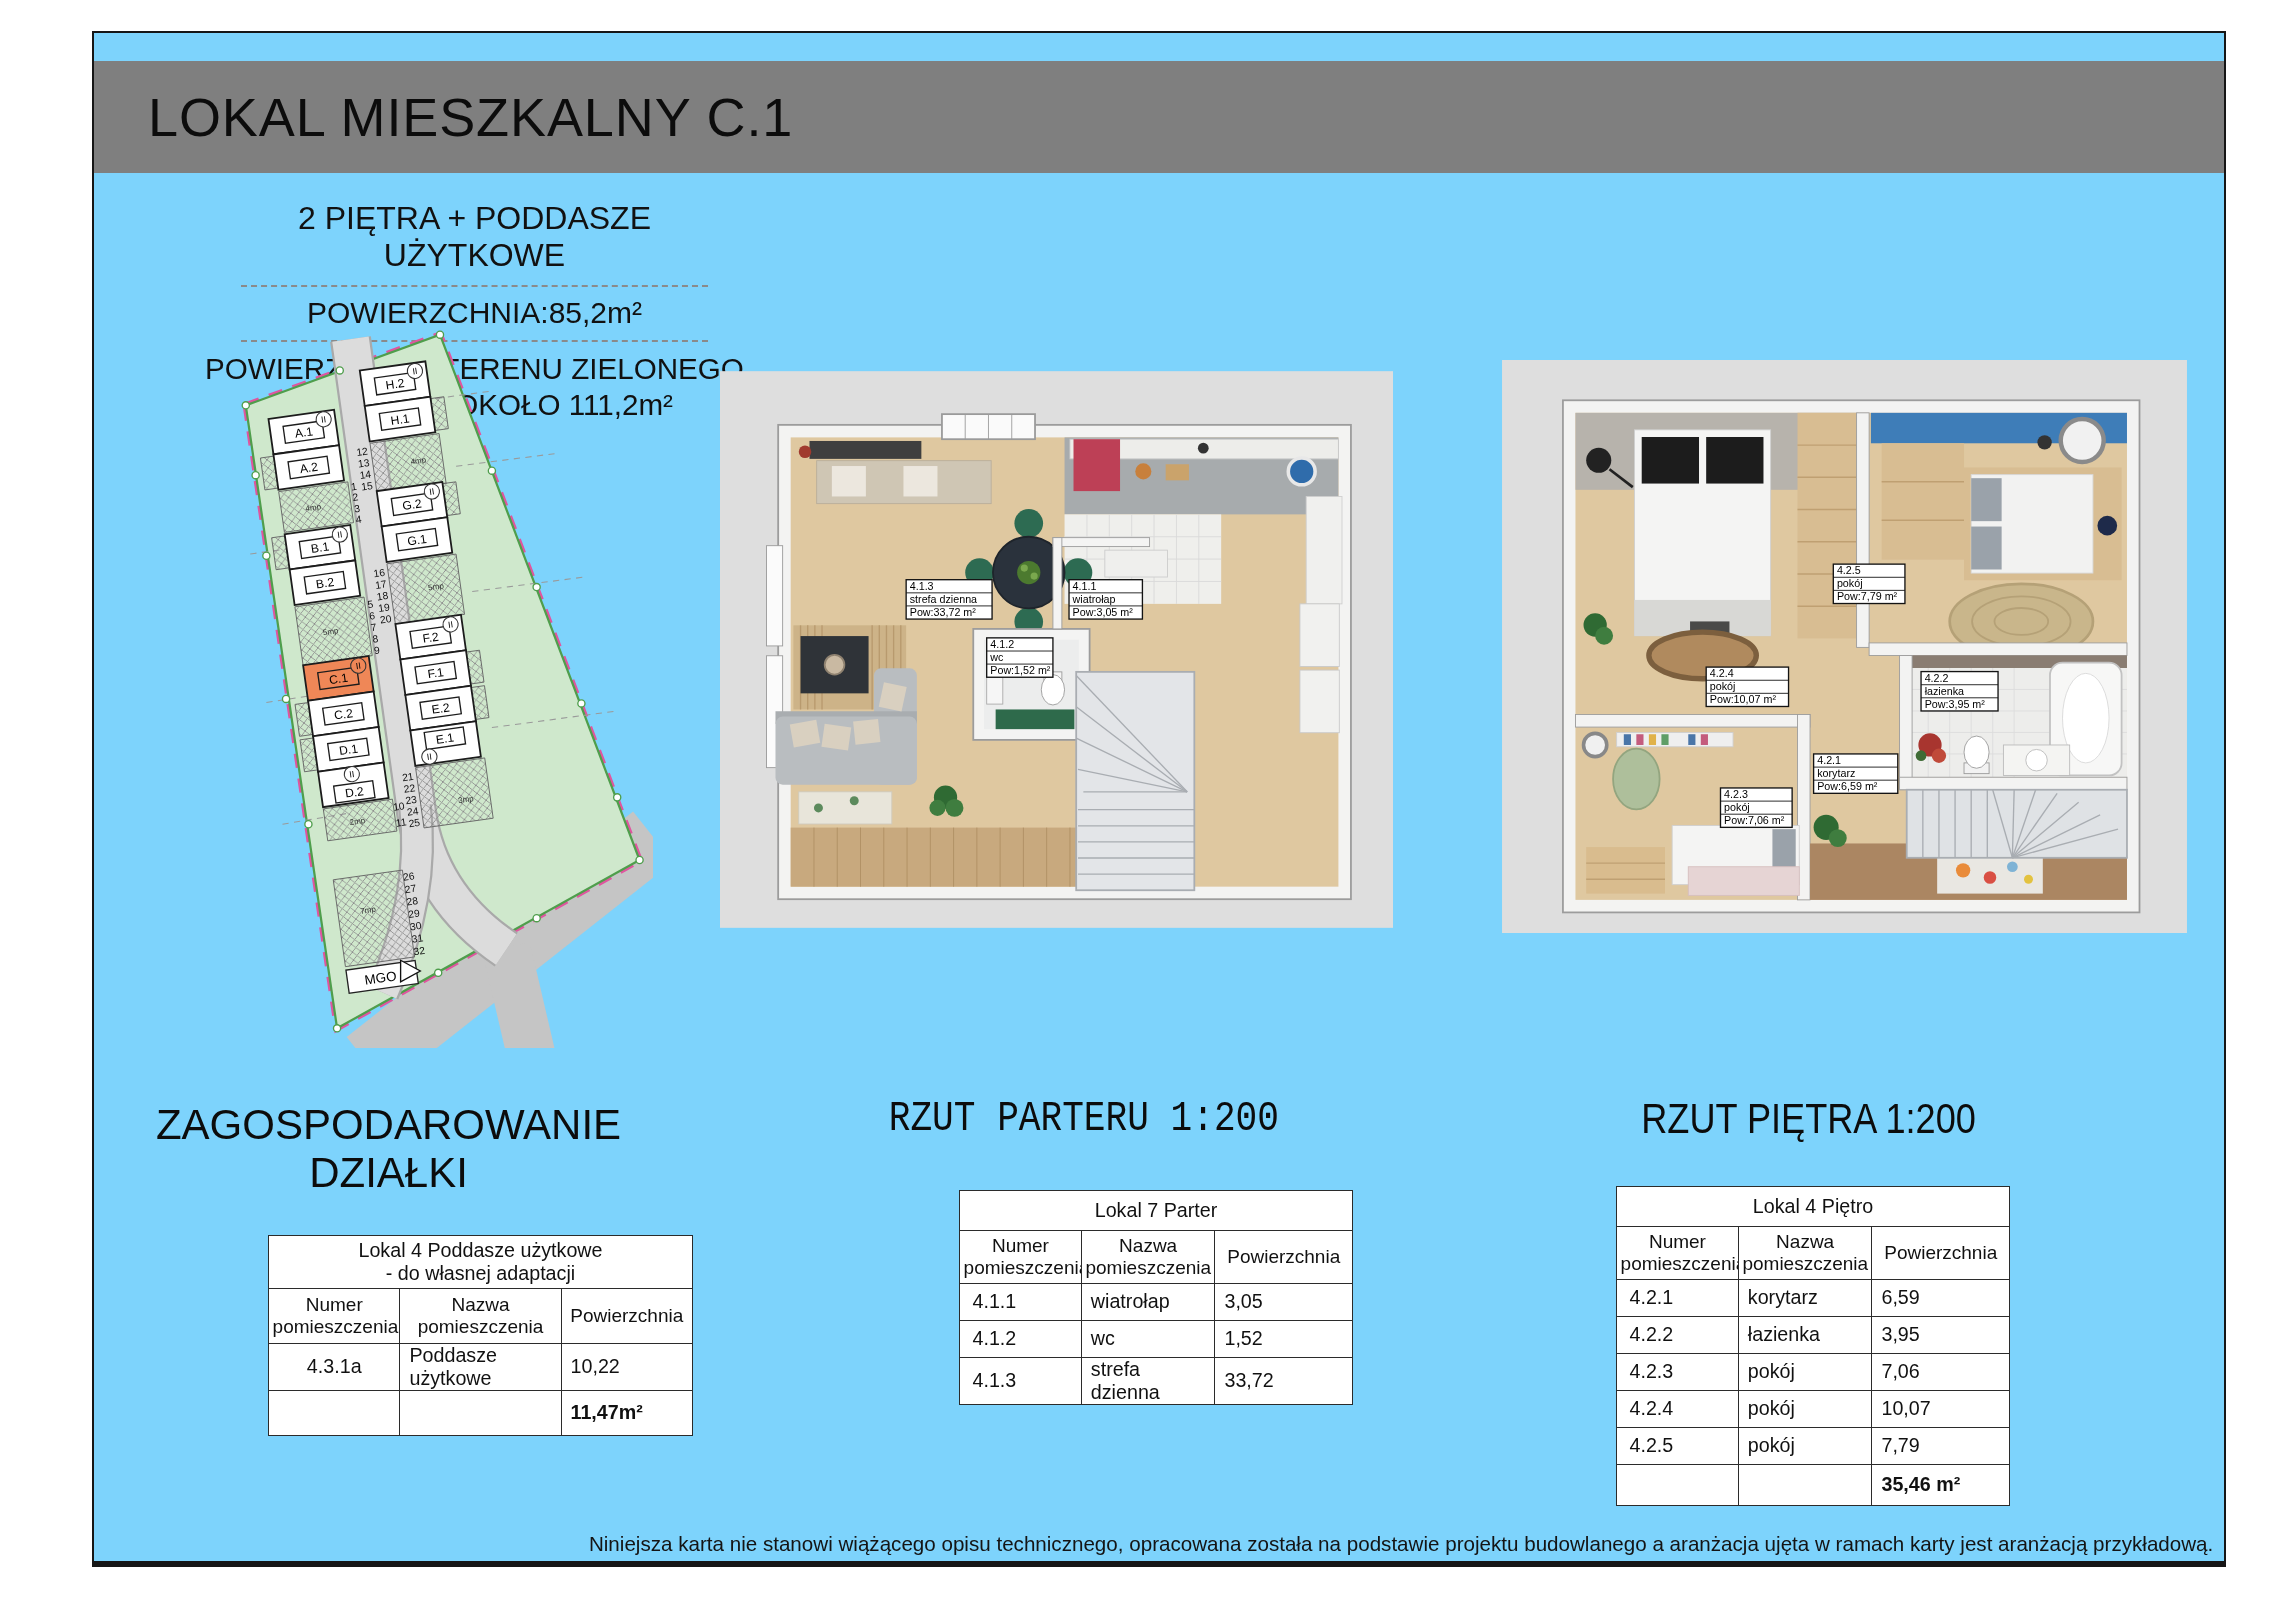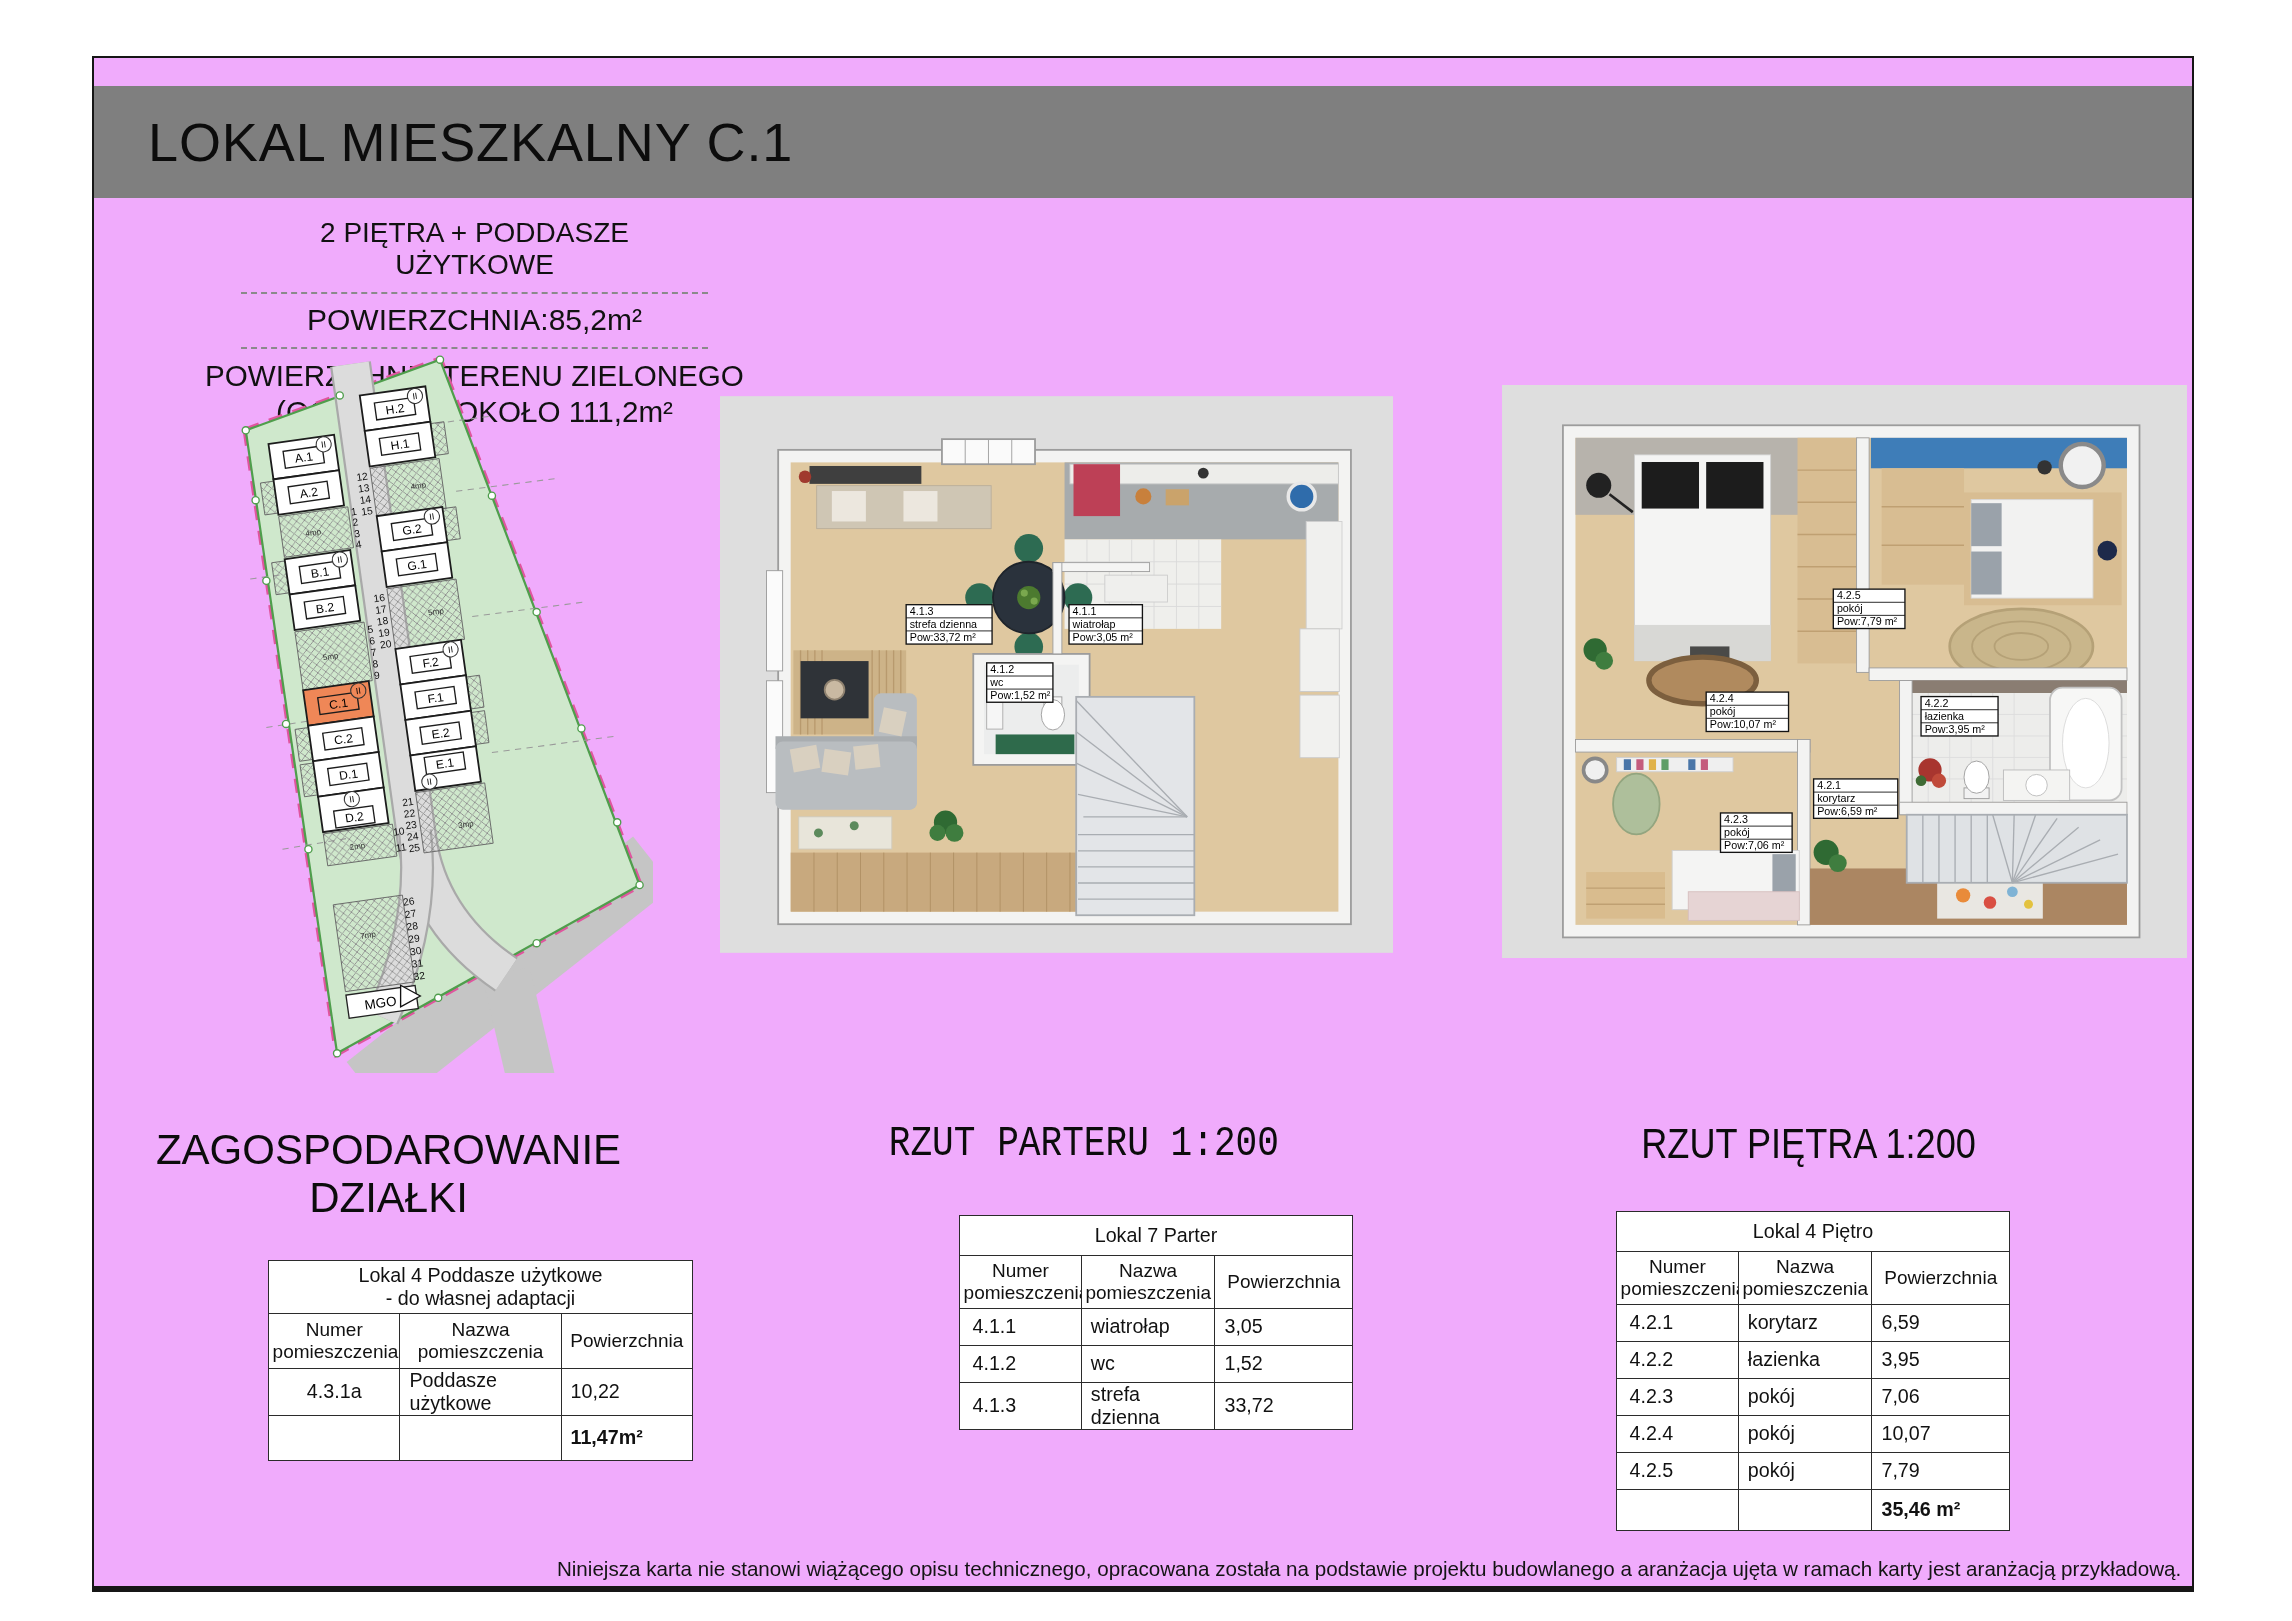--- a/index.html
+++ b/index.html
@@ -1,24 +1,24 @@
 <!DOCTYPE html>
 <html lang="pl" style="font-size:14.3px"><head>
 <meta charset="utf-8">
 <style>
   html,body{margin:0;padding:0;background:#ffffff;}
   .canvas{position:relative;width:2293px;height:1621px;background:#ffffff;overflow:hidden;
           font-family:"Liberation Sans", sans-serif;color:#111;}
-  .page{position:absolute;left:92px;top:56px;width:2098px;height:1528px;
-        border:2.7px solid #161616;border-bottom-width:6.3px;background:#f0abfc;}
+  .page{position:absolute;left:92px;top:31px;width:2098px;height:1528px;
+        border:2.7px solid #161616;border-bottom-width:6.3px;background:#7dd3fc;padding-left:32px;}
   .titlebar{position:absolute;left:0;top:28px;width:100%;height:112px;background:#7f7f7f;}
   .titlebar .t{position:absolute;left:54px;top:0;height:112px;line-height:112px;
                font-size:54px;color:#0c0c0c;letter-spacing:0.9px;white-space:nowrap;}
   .infoblock{position:absolute;left:40px;top:159px;width:681px;text-align:center;}
-  .infoblock .l1{font-size:28px;margin:0 125px;}
+  .infoblock .l1{font-size:32px;margin:8px 125px;}
   .infoblock .dash{border-top:2.7px dashed #8a8a8a;margin:10.7px 107px 9px 107px;height:0;}
   .infoblock .l2{font-size:30px;}
   .infoblock .l3{font-size:29.6px;line-height:36px;}
   .siteplan{position:absolute;left:21.5px;top:290px;width:537px;height:725px;}
   .h-site{position:absolute;left:26px;top:1068px;width:537px;text-align:center;
           font-size:42px;line-height:48px;color:#0c0c0c;}
   .h-plan{position:absolute;top:1062px;width:537px;text-align:center;font-size:42px;color:#0c0c0c;}
   .h-plan span{display:inline-block;transform:scaleX(0.86);white-space:nowrap;}
   .h-parter{left:721px;font-family:Liberation Mono, monospace;} .h-pietro{left:1446px;}
   .render{position:absolute;}

